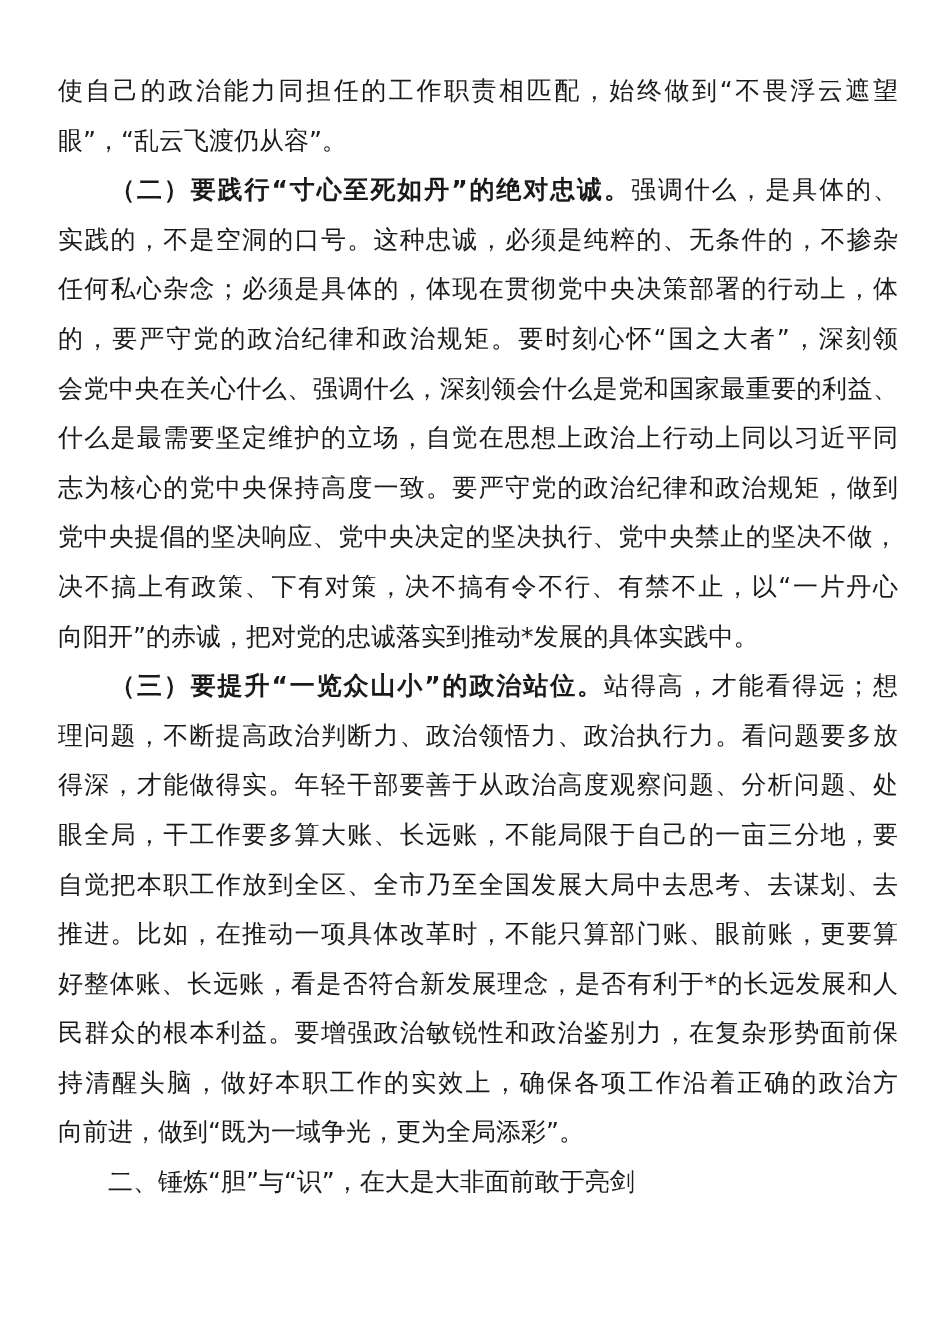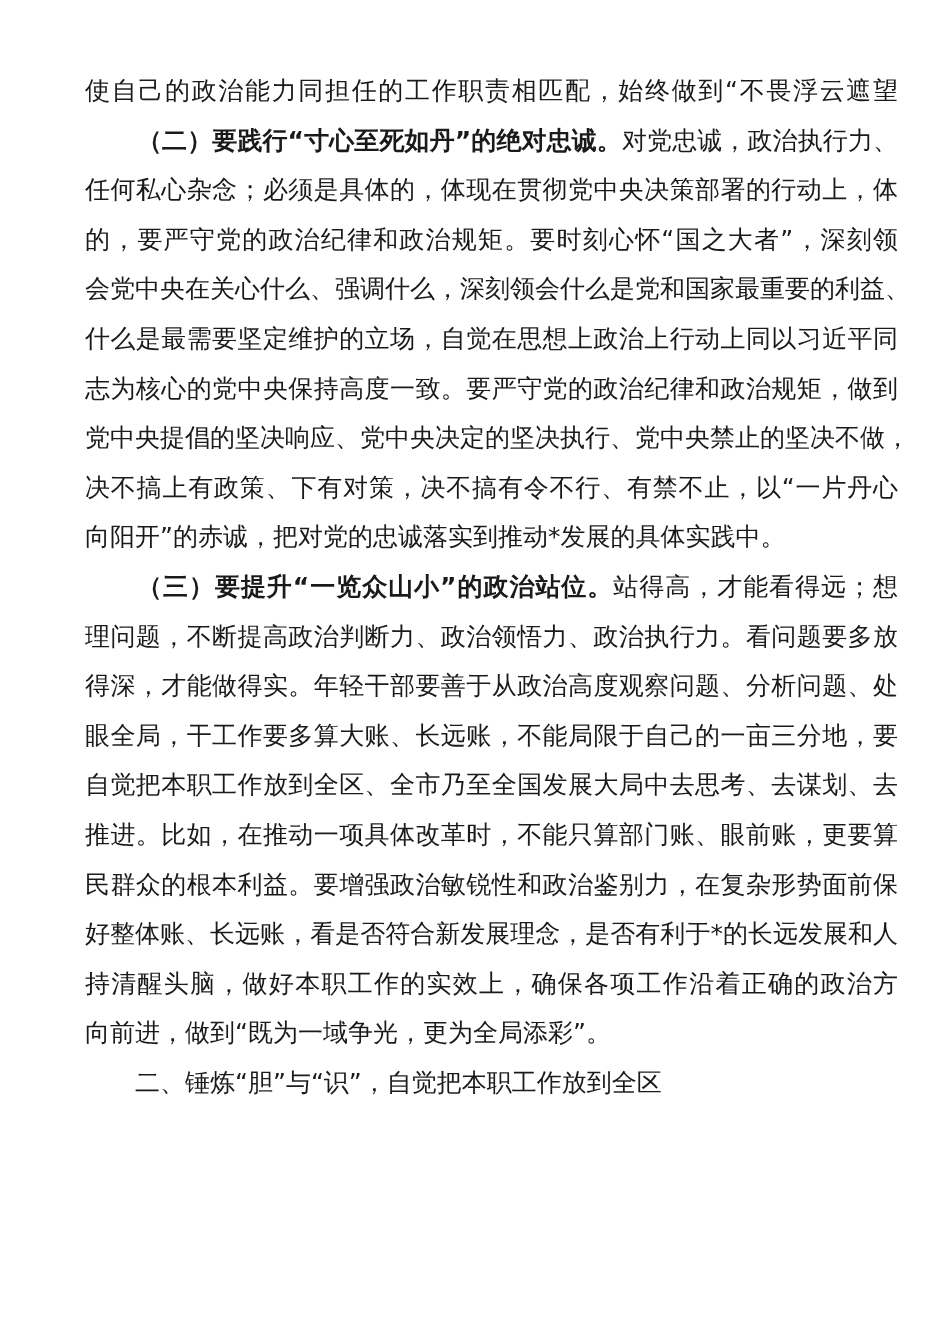--- a/index.html
+++ b/index.html
@@ -2,48 +2,50 @@
 <html><head>
 <meta charset="utf-8">
 <style>
   html, body { margin: 0; padding: 0; background: #ffffff; }
   body { width: 950px; height: 1344px; overflow: hidden; position: relative; }
   .page {
     position: absolute; left: 58px; top: 66px; width: 840px;
     font-family: "DejaVu Sans", "Liberation Sans", sans-serif;
     font-size: 25px; line-height: 49.6px; color: #1a1a1a;
   }
-  .line { display: block; white-space: nowrap; height: 49.6px; text-align: justify; text-align-last: justify; margin-left: 27px; }
+  .line { display: block; white-space: nowrap; height: 49.6px; text-align: justify; text-align-last: justify; }
   .line.last { text-align-last: left; }
   .indent { padding-left: 52px; }
   .indent2 { padding-left: 50px; }
   .bold { font-weight: bold; }
 </style>
 </head>
 <body>
 
 <div class="page">
 
   <span class="line">使自己的政治能力同担任的工作职责相匹配，始终做到“不畏浮云遮望</span>
+  <span class="line last">眼”，“乱云飞渡仍从容”。</span>
 
-  <span class="line indent"><span class="bold">（二）要践行“寸心至死如丹”的绝对忠诚。</span><span>对党忠诚，政治执行力、</span></span>
+  <span class="line indent"><span class="bold">（二）要践行“寸心至死如丹”的绝对忠诚。</span><span>强调什么，是具体的、</span></span>
+  <span class="line">实践的，不是空洞的口号。这种忠诚，必须是纯粹的、无条件的，不掺杂</span>
   <span class="line">任何私心杂念；必须是具体的，体现在贯彻党中央决策部署的行动上，体</span>
   <span class="line">的，要严守党的政治纪律和政治规矩。要时刻心怀“国之大者”，深刻领</span>
   <span class="line">会党中央在关心什么、强调什么，深刻领会什么是党和国家最重要的利益、</span>
   <span class="line">什么是最需要坚定维护的立场，自觉在思想上政治上行动上同以习近平同</span>
   <span class="line">志为核心的党中央保持高度一致。要严守党的政治纪律和政治规矩，做到</span>
   <span class="line">党中央提倡的坚决响应、党中央决定的坚决执行、党中央禁止的坚决不做，</span>
   <span class="line">决不搞上有政策、下有对策，决不搞有令不行、有禁不止，以“一片丹心</span>
   <span class="line last">向阳开”的赤诚，把对党的忠诚落实到推动*发展的具体实践中。</span>
 
   <span class="line indent"><span class="bold">（三）要提升“一览众山小”的政治站位。</span><span>站得高，才能看得远；想</span></span>
   <span class="line">理问题，不断提高政治判断力、政治领悟力、政治执行力。看问题要多放</span>
   <span class="line">得深，才能做得实。年轻干部要善于从政治高度观察问题、分析问题、处</span>
   <span class="line">眼全局，干工作要多算大账、长远账，不能局限于自己的一亩三分地，要</span>
   <span class="line">自觉把本职工作放到全区、全市乃至全国发展大局中去思考、去谋划、去</span>
   <span class="line">推进。比如，在推动一项具体改革时，不能只算部门账、眼前账，更要算</span>
+  <span class="line">好整体账、长远账，看是否符合新发展理念，是否有利于*的长远发展和人</span>
   <span class="line">民群众的根本利益。要增强政治敏锐性和政治鉴别力，在复杂形势面前保</span>
-  <span class="line">好整体账、长远账，看是否符合新发展理念，是否有利于*的长远发展和人</span>
   <span class="line">持清醒头脑，做好本职工作的实效上，确保各项工作沿着正确的政治方</span>
   <span class="line last">向前进，做到“既为一域争光，更为全局添彩”。</span>
 
-  <span class="line last indent2">二、锤炼“胆”与“识”，自觉把本职工作放到全区</span>
+  <span class="line last indent2">二、锤炼“胆”与“识”，在大是大非面前敢于亮剑</span>
 </div>
 
 </body></html>

